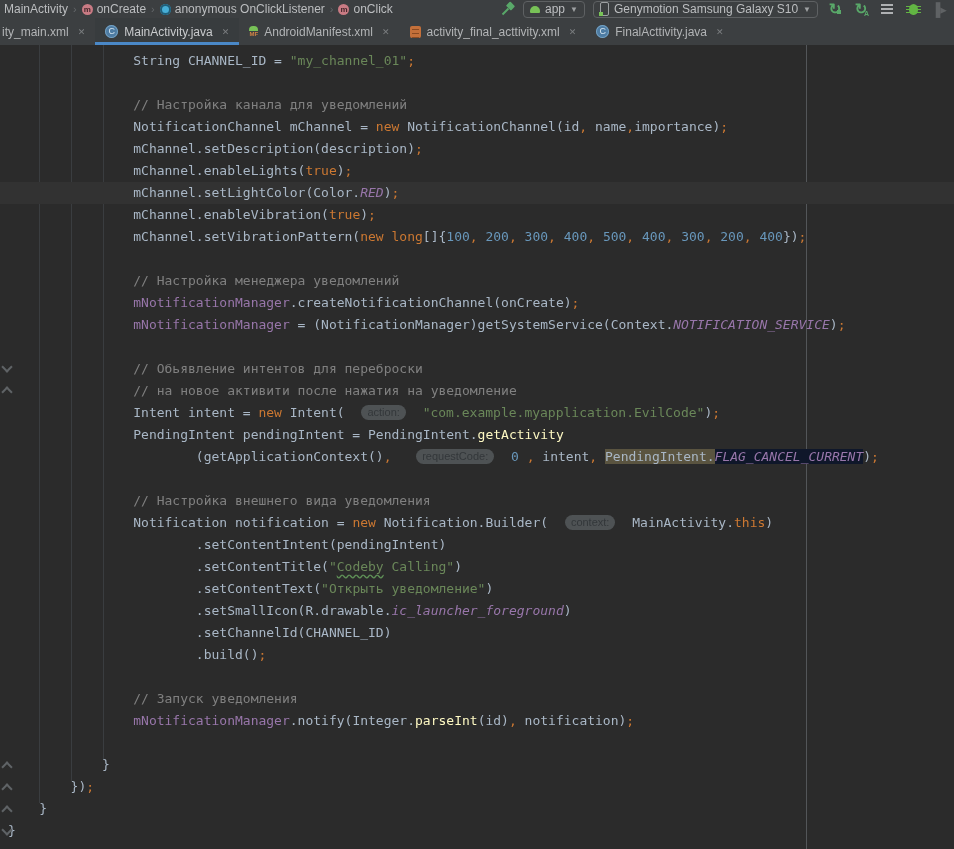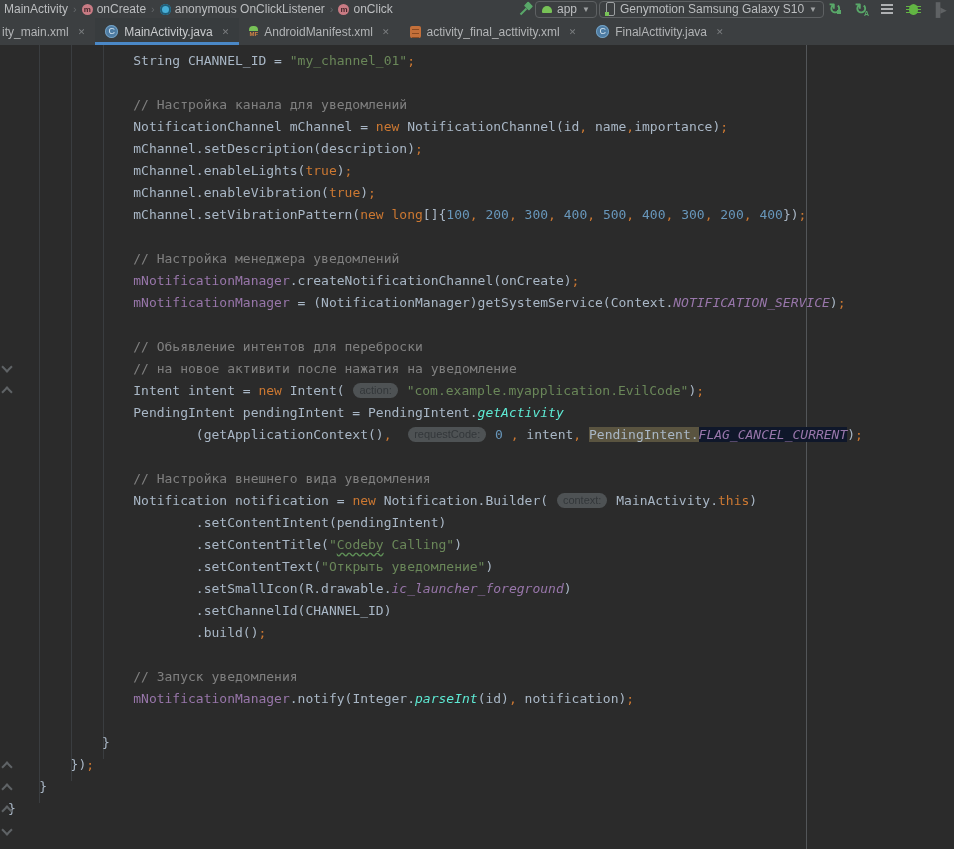--- a/index.html
+++ b/index.html
@@ -9,21 +9,21 @@
   
   .topbar{height:18px;background:#3c3f41;display:flex;align-items:center;
           padding:0 6px 0 4px;font-size:12px;color:#bcbec0;}
   .crumbs{display:flex;align-items:center;gap:4px;white-space:nowrap;}
   .crumb{color:#bcbec0;cursor:default;}
   .crumb-sep{color:#63676a;font-size:11px;margin:0 1px;}
   .crumb-ico{display:inline-block;width:11px;height:11px;border-radius:50%;
              text-align:center;font-size:8px;line-height:11px;}
   .crumb-ico.method{background:#c97b84;color:#45282c;font-weight:bold;}
   .crumb-ico.anonymous-class{background:#47aed6;box-shadow:inset 0 0 0 2px #215d77;}
-  .toolbar-right{margin-left:auto;display:flex;align-items:center;gap:2px;}
+  .toolbar-right{margin-left:auto;display:flex;align-items:center;gap:8px;}
   .select{display:flex;align-items:center;gap:5px;border:1px solid #5e6163;border-radius:4px;
           height:15px;padding:0 6px;color:#bcbec0;font-size:12px;cursor:default;}
   .dd-arrow{color:#9da0a2;font-size:8px;}
   .droid{display:inline-block;width:10px;height:7px;background:#78c257;border-radius:5px 5px 1px 1px;}
   .phone{display:inline-block;width:7px;height:12px;border:1px solid #9da0a2;border-radius:2px;position:relative;}
   .phone::after{content:'';position:absolute;left:-2px;bottom:-1px;width:4px;height:4px;background:#78c257;}
   .actions{display:flex;align-items:center;gap:8px;}
   .action{width:18px;height:16px;position:relative;display:flex;align-items:center;justify-content:center;cursor:default;}
   .gi{color:#59a869;font-size:15px;font-weight:bold;line-height:14px;}
   .action .sq{position:absolute;right:3px;bottom:3px;width:4px;height:4px;background:#59a869;}
@@ -58,27 +58,27 @@
   .line{height:22px;line-height:22px;white-space:pre;padding-left:8px;
         font-family:"DejaVu Sans Mono","Liberation Mono",monospace;font-size:13px;color:#a9b7c6;}
   .line.cur{background:#323232;}
   .tk-d{color:#a9b7c6;}
   .tk-k{color:#cc7832;}
   .tk-s{color:#6a8759;}
   .tk-c{color:#808080;}
   .tk-n{color:#6897bb;}
   .tk-f{color:#9876aa;text-underline-offset:3px;}
   .tk-sc{color:#9876aa;font-style:italic;}
-  .tk-sm{color:#5eead4;font-style:italic;}
+  .tk-sm{color:#fef9c3;}
   .tk-d-hl{color:#a9b7c6;background:#5a5440;}
   .tk-sc-hl{color:#9876aa;font-style:italic;background:#0f172a;}
   .tk-s-typo{color:#6a8759;text-decoration:underline wavy #5f9157;text-underline-offset:3px;}
   .tk-hint{display:inline-block;background:#4e5254;color:#33373a;border-radius:8px;
            padding:0 6px;font-size:11px;line-height:15px;font-family:"Liberation Sans",sans-serif;
-           position:relative;top:-1px;margin:0 1px;}
+           position:relative;top:-1px;margin:0 9px;}
   .fold{position:absolute;left:2px;width:10px;height:10px;}
   .fold::before{content:'';position:absolute;left:1px;top:0;width:6px;height:6px;
                 border-right:2px solid #5f6366;border-bottom:2px solid #5f6366;transform:rotate(45deg);}
   .fold.up::before{transform:rotate(-135deg);top:3px;}
 </style>
 </head>
 <body>
 
 <div class="app">
 
@@ -171,20 +171,21 @@
     <div class="guide" style="left:71px;height:736px;"></div>
     <div class="guide" style="left:103px;height:714px;"></div>
     <div class="margin-line"></div>
     <div class="code" id="code">
         <div class="line"><span class="tk-d">                String CHANNEL_ID = </span><span class="tk-s">"my_channel_01"</span><span class="tk-k">;</span></div>
         <div class="line"></div>
         <div class="line"><span class="tk-c">                // Настройка канала для уведомлений</span></div>
         <div class="line"><span class="tk-d">                NotificationChannel mChannel = </span><span class="tk-k">new</span><span class="tk-d"> NotificationChannel(id</span><span class="tk-k">,</span><span class="tk-d"> name</span><span class="tk-k">,</span><span class="tk-d">importance)</span><span class="tk-k">;</span></div>
         <div class="line"><span class="tk-d">                mChannel.setDescription(description)</span><span class="tk-k">;</span></div>
         <div class="line"><span class="tk-d">                mChannel.enableLights(</span><span class="tk-k">true</span><span class="tk-d">)</span><span class="tk-k">;</span></div>
+        <div class="line cur"><span class="tk-d">                mChannel.setLightColor(Color.</span><span class="tk-sc">RED</span><span class="tk-d">)</span><span class="tk-k">;</span></div>
         <div class="line"><span class="tk-d">                mChannel.enableVibration(</span><span class="tk-k">true</span><span class="tk-d">)</span><span class="tk-k">;</span></div>
         <div class="line"><span class="tk-d">                mChannel.setVibrationPattern(</span><span class="tk-k">new</span><span class="tk-d"> </span><span class="tk-k">long</span><span class="tk-d">[]{</span><span class="tk-n">100</span><span class="tk-k">,</span><span class="tk-d"> </span><span class="tk-n">200</span><span class="tk-k">,</span><span class="tk-d"> </span><span class="tk-n">300</span><span class="tk-k">,</span><span class="tk-d"> </span><span class="tk-n">400</span><span class="tk-k">,</span><span class="tk-d"> </span><span class="tk-n">500</span><span class="tk-k">,</span><span class="tk-d"> </span><span class="tk-n">400</span><span class="tk-k">,</span><span class="tk-d"> </span><span class="tk-n">300</span><span class="tk-k">,</span><span class="tk-d"> </span><span class="tk-n">200</span><span class="tk-k">,</span><span class="tk-d"> </span><span class="tk-n">400</span><span class="tk-d">})</span><span class="tk-k">;</span></div>
         <div class="line"></div>
         <div class="line"><span class="tk-c">                // Настройка менеджера уведомлений</span></div>
         <div class="line"><span class="tk-d">                </span><span class="tk-f">mNotificationManager</span><span class="tk-d">.createNotificationChannel(onCreate)</span><span class="tk-k">;</span></div>
         <div class="line"><span class="tk-d">                </span><span class="tk-f">mNotificationManager</span><span class="tk-d"> = (NotificationManager)getSystemService(Context.</span><span class="tk-sc">NOTIFICATION_SERVICE</span><span class="tk-d">)</span><span class="tk-k">;</span></div>
         <div class="line"></div>
         <div class="line"><span class="tk-c">                // Обьявление интентов для переброски</span></div>
         <div class="line"><span class="tk-c">                // на новое активити после нажатия на уведомление</span></div>
         <div class="line"><span class="tk-d">                Intent intent = </span><span class="tk-k">new</span><span class="tk-d"> Intent( </span><span class="tk-hint">action:</span><span class="tk-d"> </span><span class="tk-s">"com.example.myapplication.EvilCode"</span><span class="tk-d">)</span><span class="tk-k">;</span></div>

